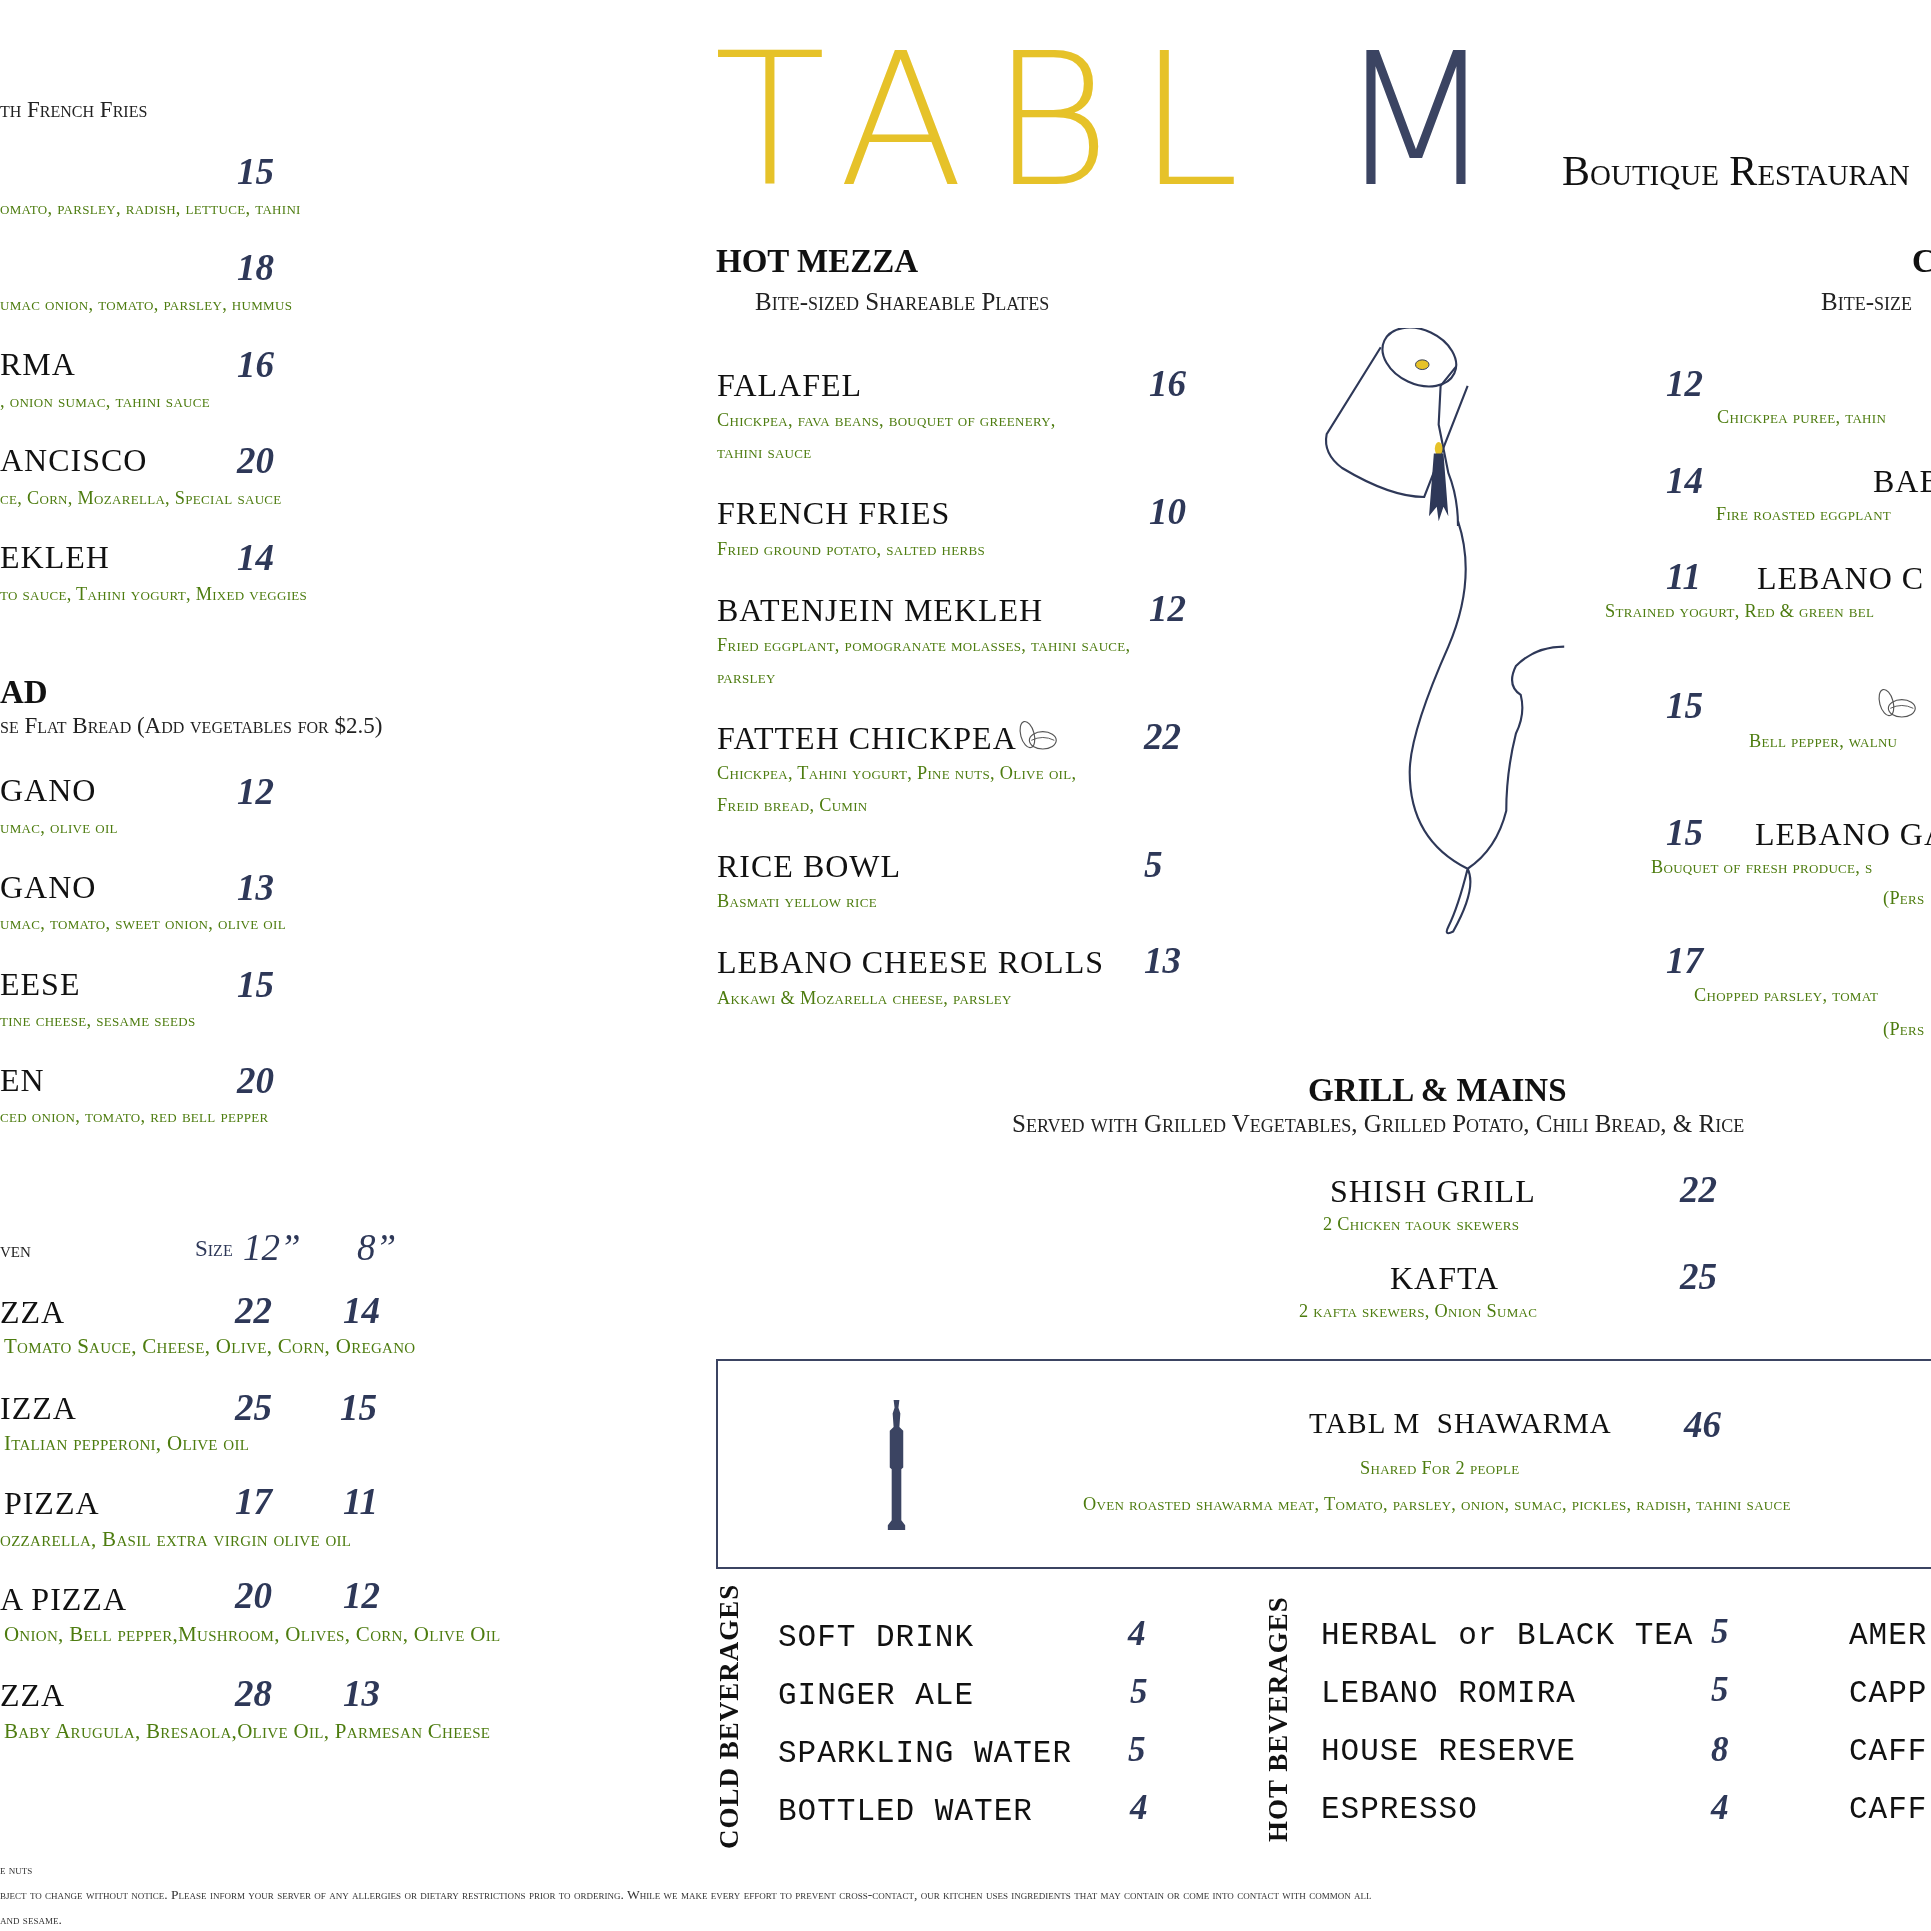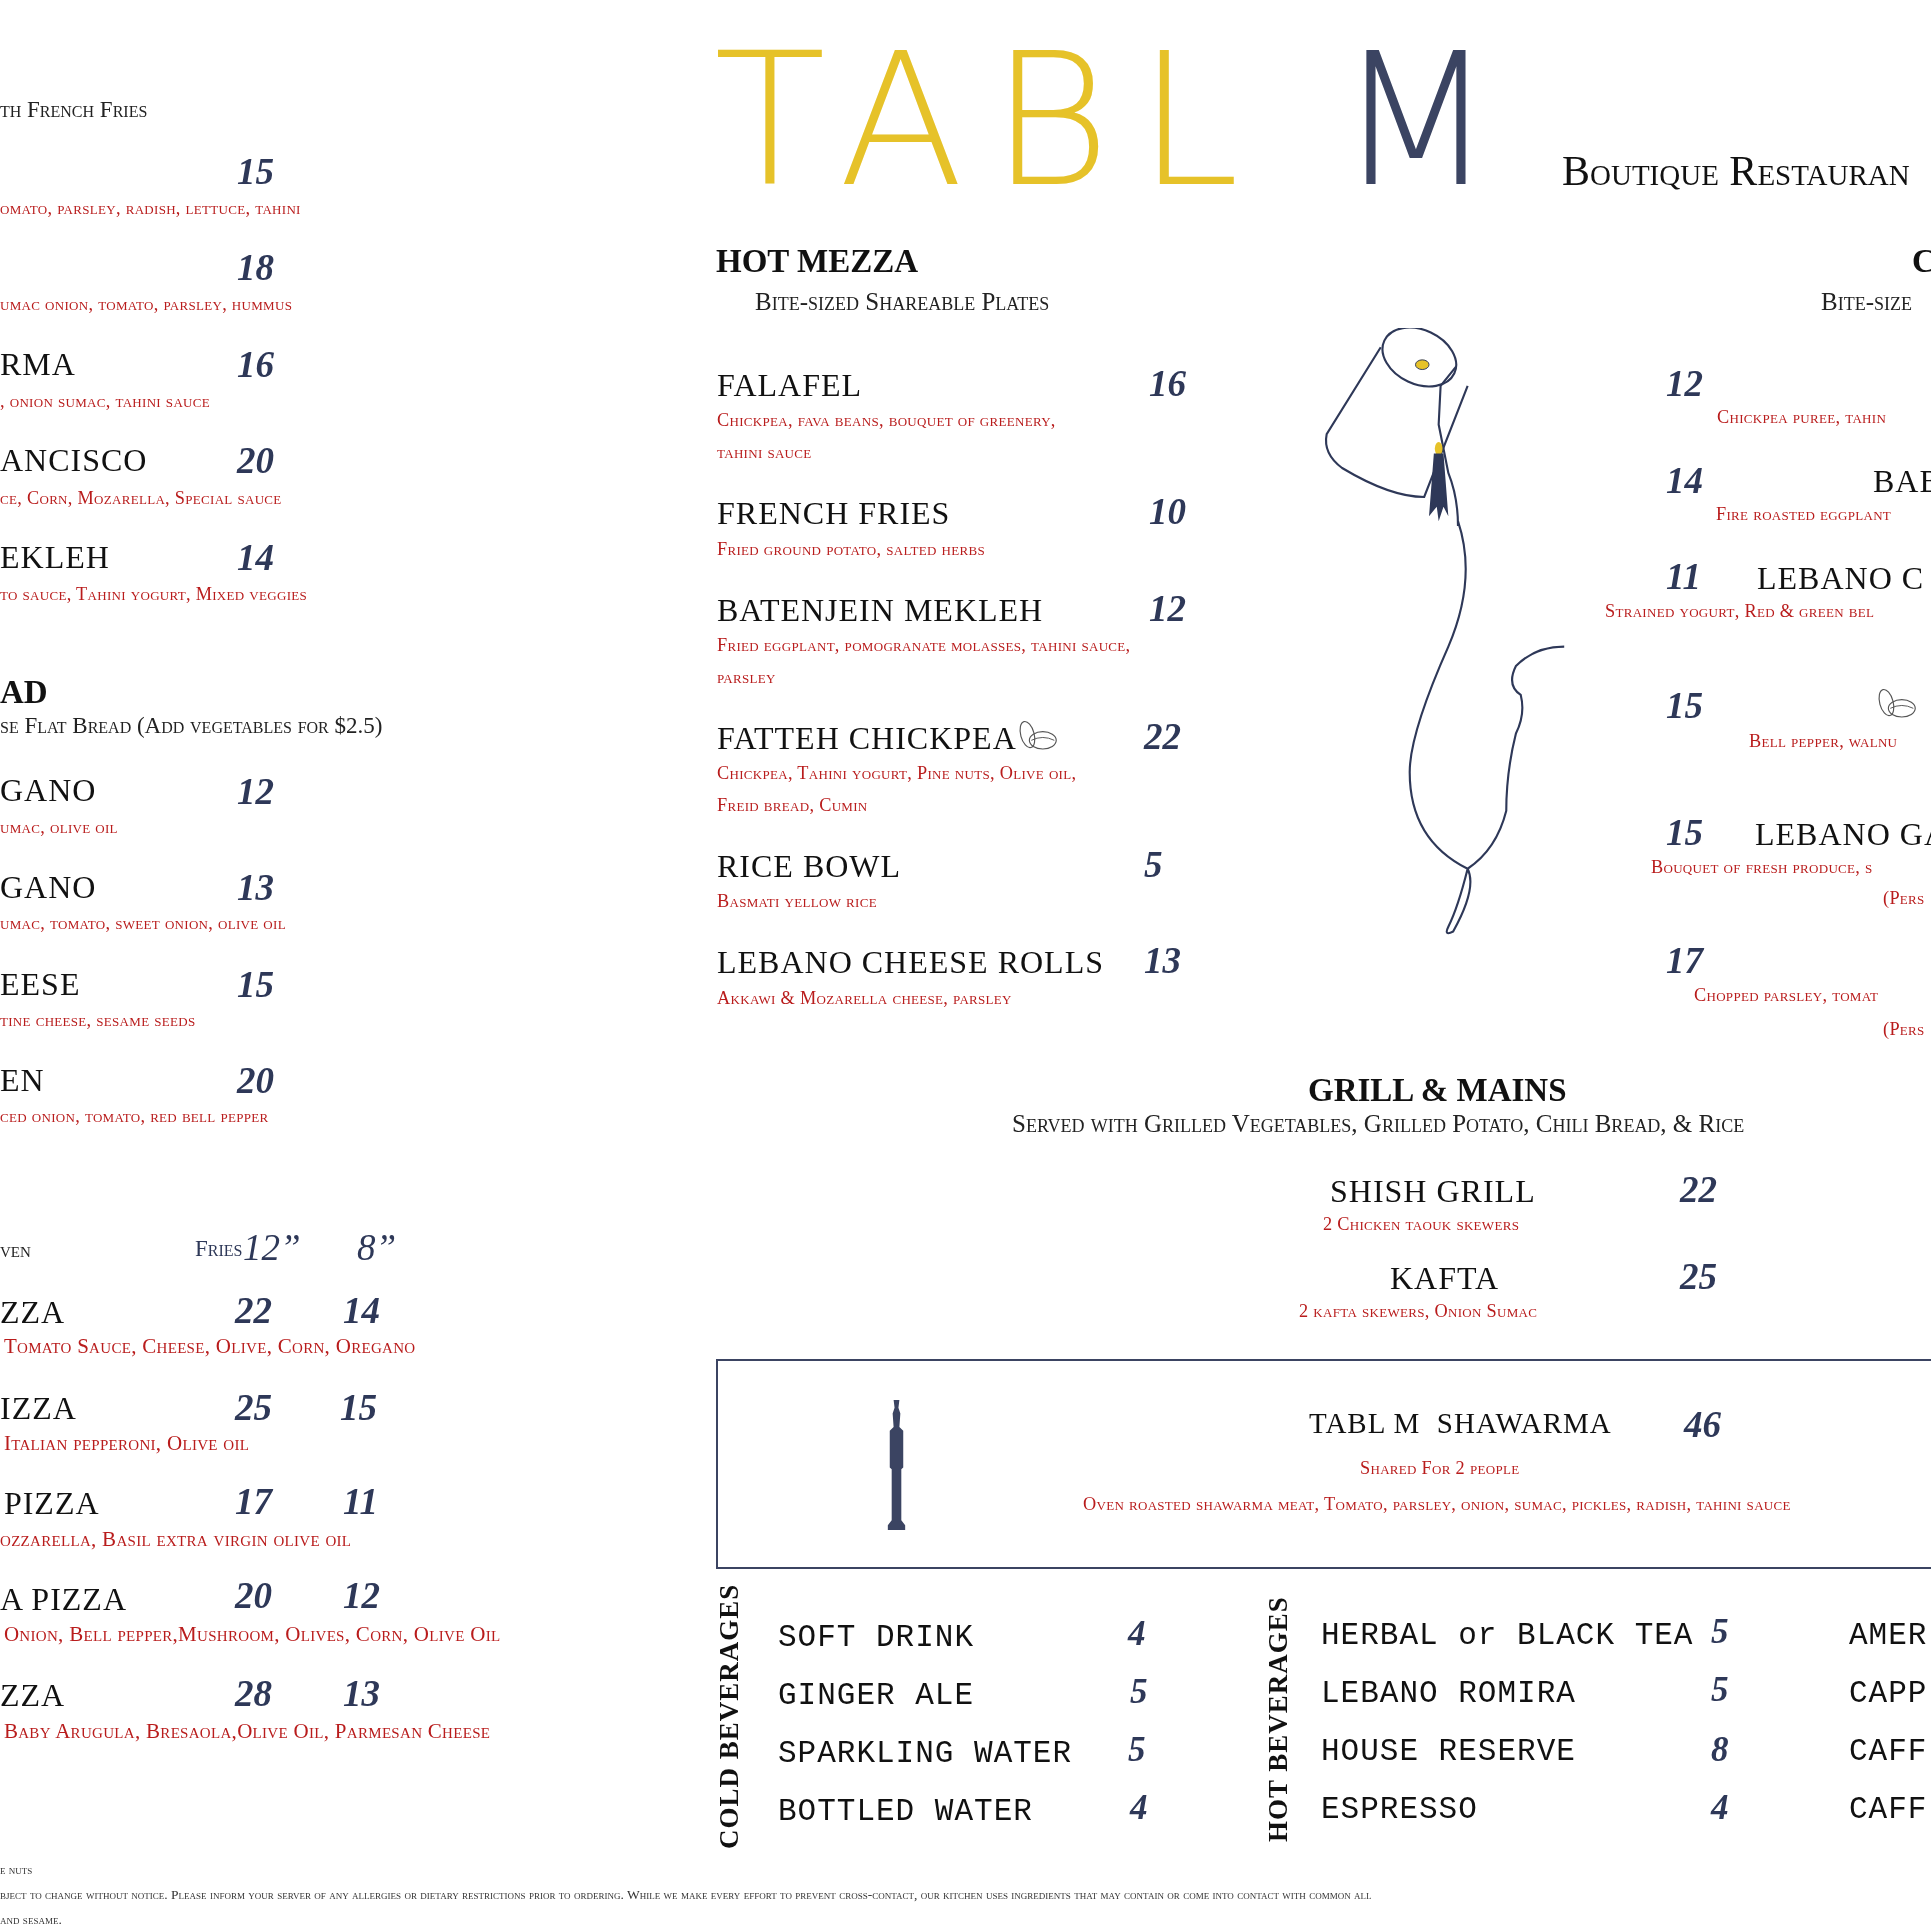--- a/index.html
+++ b/index.html
@@ -1,20 +1,20 @@
 <!DOCTYPE html>
 <html><head>
 <meta charset="utf-8">
 <style>
   html, body { margin:0; padding:0; }
   body { width:1931px; height:1931px; background:#ffffff; position:relative; overflow:hidden;
          font-family:"Liberation Serif", "DejaVu Serif", serif; color:#111; }
   .abs { position:absolute; white-space:nowrap; }
   .name { font-size:32px; letter-spacing:1px; color:#111; }
-  .desc { font-size:18.3px; font-variant:small-caps; color:#b91c1c; letter-spacing:0.3px; }
+  .desc { font-size:18.3px; font-variant:small-caps; color:#4d7c0f; letter-spacing:0.3px; }
   .price { font-size:37px; font-style:italic; font-weight:bold; color:#2e3858; }
   .sec-title { font-size:33px; font-weight:bold; color:#111; }
   .sec-sub { font-size:25px; font-variant:small-caps; color:#222; }
   .logo-tabl { color:#e6c229; font-family:"DejaVu Sans", sans-serif; font-size:183px; font-weight:200; letter-spacing:27px; line-height:1; }
   .logo-m { color:#3b4462; font-family:"DejaVu Sans", sans-serif; font-size:183px; font-weight:200; line-height:1; }
   .tagline { font-size:42px; font-variant:small-caps; color:#111; }
   .bev-name { font-size:31px; color:#111; letter-spacing:1px;font-family:Liberation Mono, monospace; }
   .bev-price { font-size:35px; font-style:italic; font-weight:bold; color:#2e3858; }
   .vertical { transform:rotate(-90deg); transform-origin:left top; font-size:27px; font-weight:bold; color:#111; letter-spacing:1px; }
   .footer { font-size:13.5px; font-variant:small-caps; color:#333; }
@@ -64,21 +64,21 @@
   <div class="abs name" style="left:0; top:966px; text-transform:uppercase;">eese</div>
   <div class="abs price" style="left:237px; top:963px;">15</div>
   <div class="abs desc" style="left:0; top:1010px;">tine cheese, sesame seeds</div>
 
   <div class="abs name" style="left:0; top:1062px; text-transform:uppercase;">en</div>
   <div class="abs price" style="left:237px; top:1059px;">20</div>
   <div class="abs desc" style="left:0; top:1106px;">ced onion, tomato, red bell pepper</div>
 </div>
 
 <div class="abs sec-sub" style="left:0; top:1238px; font-size:21px;">ven</div>
-<div class="abs sec-sub" style="left:195px; top:1236px; font-size:23px; color:#2e3858;">Fries</div>
+<div class="abs sec-sub" style="left:195px; top:1236px; font-size:23px; color:#2e3858;">Size</div>
 <div class="abs price" style="left:243px; top:1226px; font-weight:normal;">12”</div>
 <div class="abs price" style="left:357px; top:1226px; font-weight:normal;">8”</div>
 
 <div>
   <div class="abs name" style="left:0; top:1294px; text-transform:uppercase;">zza</div>
   <div class="abs price" style="left:235px; top:1289px;">22</div>
   <div class="abs price" style="left:343px; top:1289px;">14</div>
   <div class="abs desc" style="left:3.9px; top:1334px; font-size:21px;">Tomato Sauce, Cheese, Olive, Corn, Oregano</div>
 
   <div class="abs name" style="left:0; top:1390px; text-transform:uppercase;">izza</div>

